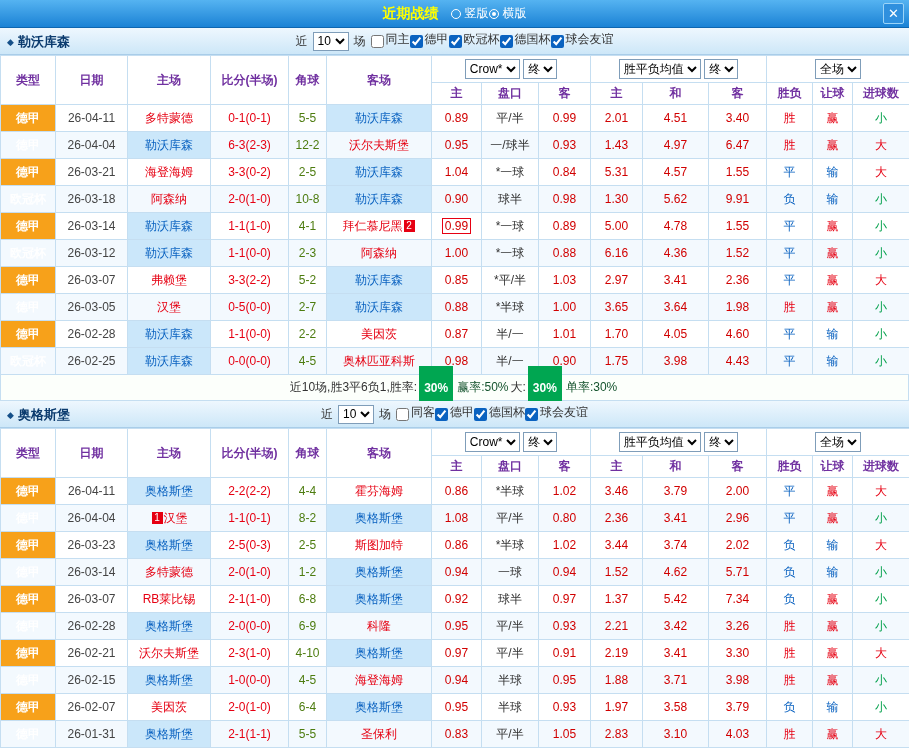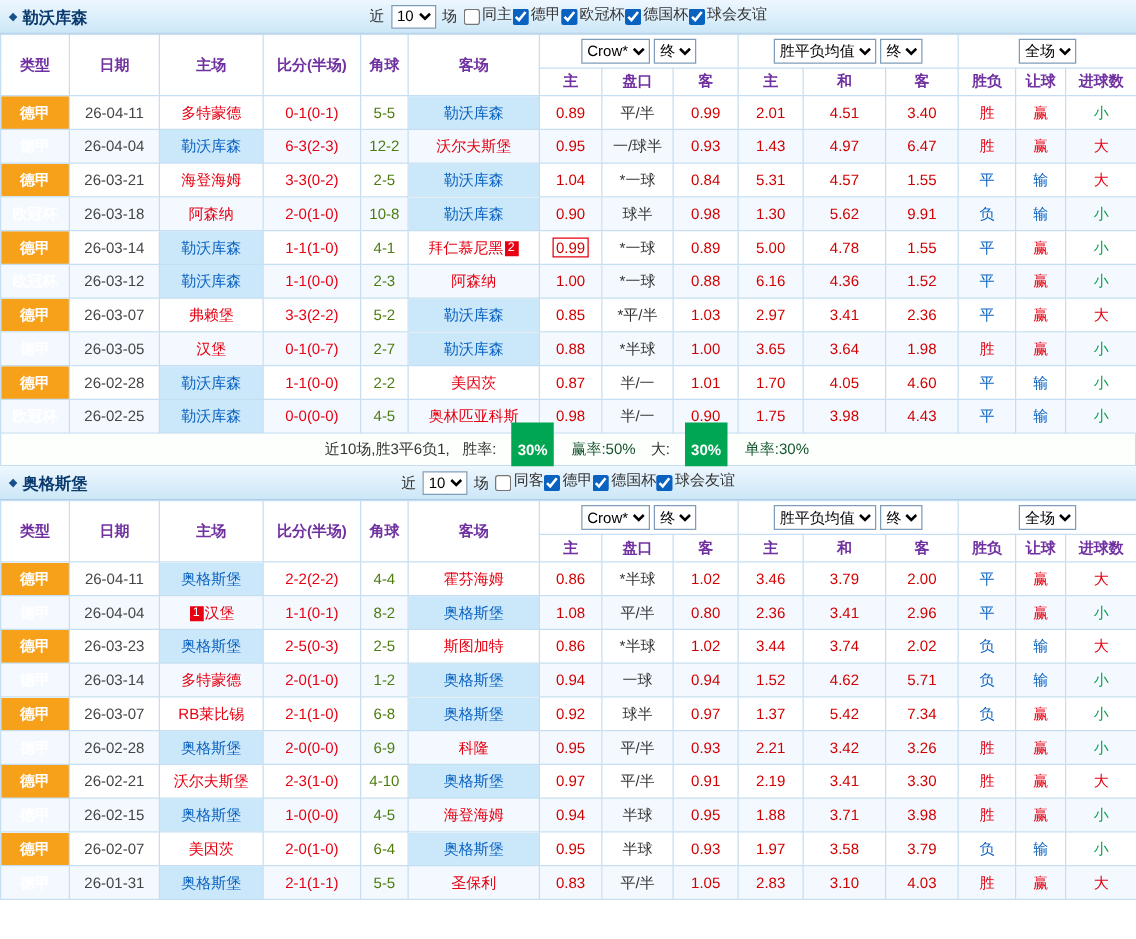--- a/index.html
+++ b/index.html
@@ -49,29 +49,42 @@
   td.hc { color: #333; }
   .res-red { color: #e60012; }
   .res-blue { color: #0a62c0; }
   .res-green { color: #00a04a; }
   .card-badge { display: inline-block; background: #e60012; color: #fff; font-size: 10px; line-height: 12px;
                 min-width: 11px; padding: 0 1px; margin: 0 1px; vertical-align: 1px; }
   .boxed { border: 1px solid #e60012; padding: 0 2px; }
 
   
   .summary { height: 26px; border: 1px solid #c5def1; border-top: none; background: #fcfffb;
-             display: flex; justify-content: center; align-items: center; font-size: 12px; color: #333; gap: 10px; }
+             display: flex; justify-content: center; align-items: center; font-size: 12px; color: #333; }
   .badge-green { background: #00a651; color: #fff; font-weight: bold; padding: 15px 5px; margin: 0 2px; }
   .sum-purple { color: #14532d; margin: 0 2px; }
   .sum-plain { color: #333; }
 </style>
 </head>
 <body>
 
 <div class="app">
+  <div class="titlebar">
+    <div class="titlebar-center">
+      <span class="panel-title">近期战绩</span>
+      <span id="radio-group"><span class="radio-opt">
+            <span class="radio-circle"></span>
+            <span>竖版</span>
+          </span><span class="radio-opt">
+            <span class="radio-circle sel"></span>
+            <span>横版</span>
+          </span></span>
+    </div>
+    <div class="close-btn">✕</div>
+  </div>
   <div id="sections">
   <div class="section">
     <div class="section-header">
       <span class="team-wrap">
         <span class="team-icon">◆</span>
         <span class="team-name">勒沃库森</span>
       </span>
       <span class="filters">
         <span class="near-label">近</span>
         <select class="count-select"><option>10</option></select>
@@ -261,21 +274,21 @@
               <td class="eu">3.41</td>
               <td class="eu">2.36</td>
               <td class="res res-blue">平</td>
               <td class="res res-red">赢</td>
               <td class="res res-red">大</td>
             </tr>
             <tr>
               <td class="type">德甲</td>
               <td class="date">26-03-05</td>
               <td class="team team-normal">汉堡</td>
-              <td class="score">0-1(0-7)</td>
+              <td class="score">0-5(0-0)</td>
               <td class="corner">2-7</td>
               <td class="team team-focus">勒沃库森</td>
               <td class="odd">0.88</td>
               <td class="hc">*半球</td>
               <td class="odd">1.00</td>
               <td class="eu">3.65</td>
               <td class="eu">3.64</td>
               <td class="eu">1.98</td>
               <td class="res res-red">胜</td>
               <td class="res res-red">赢</td>

